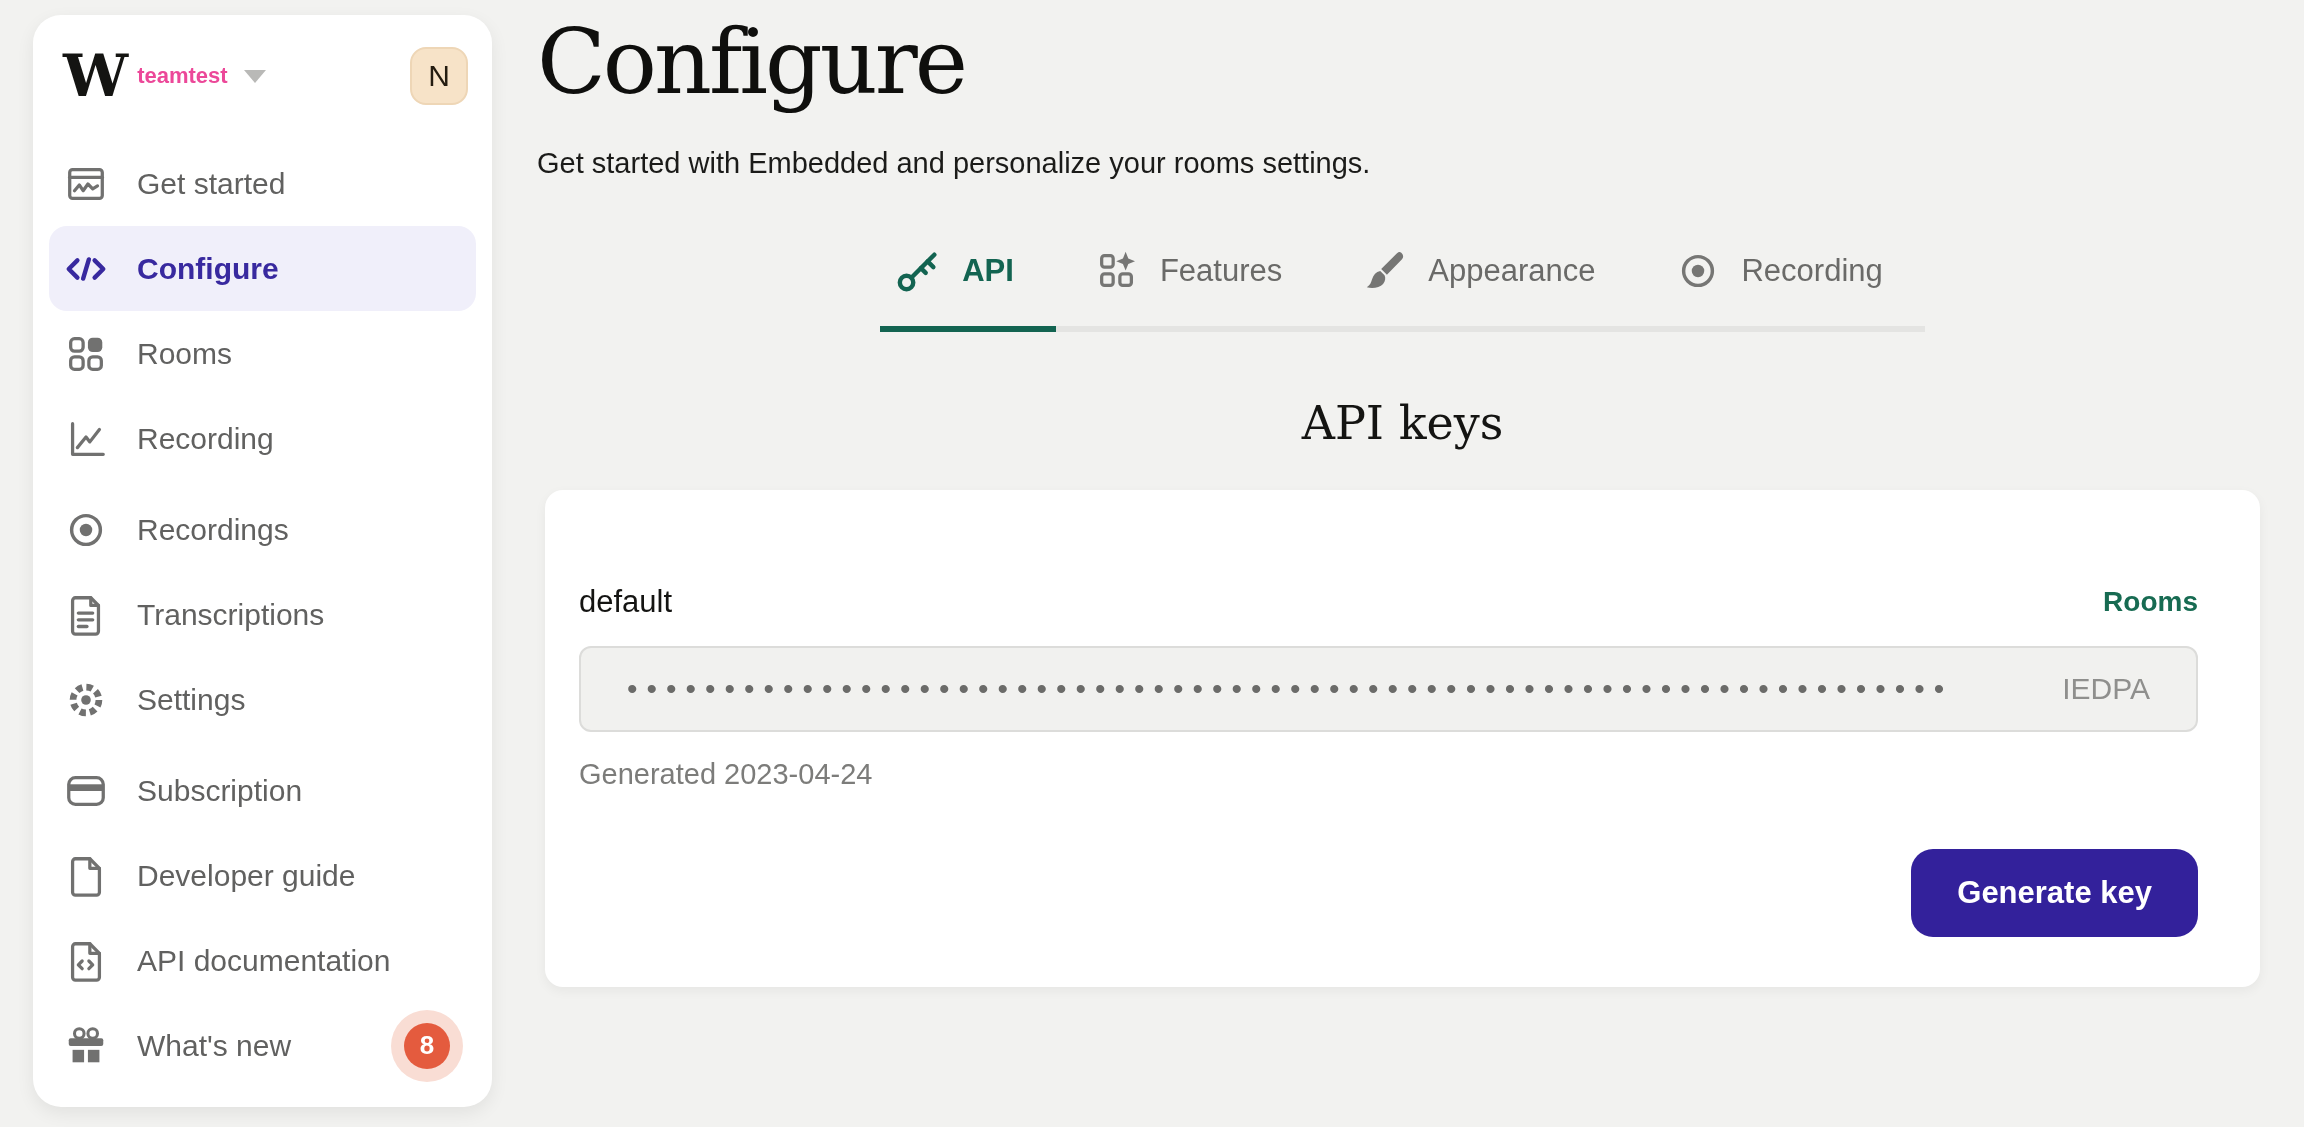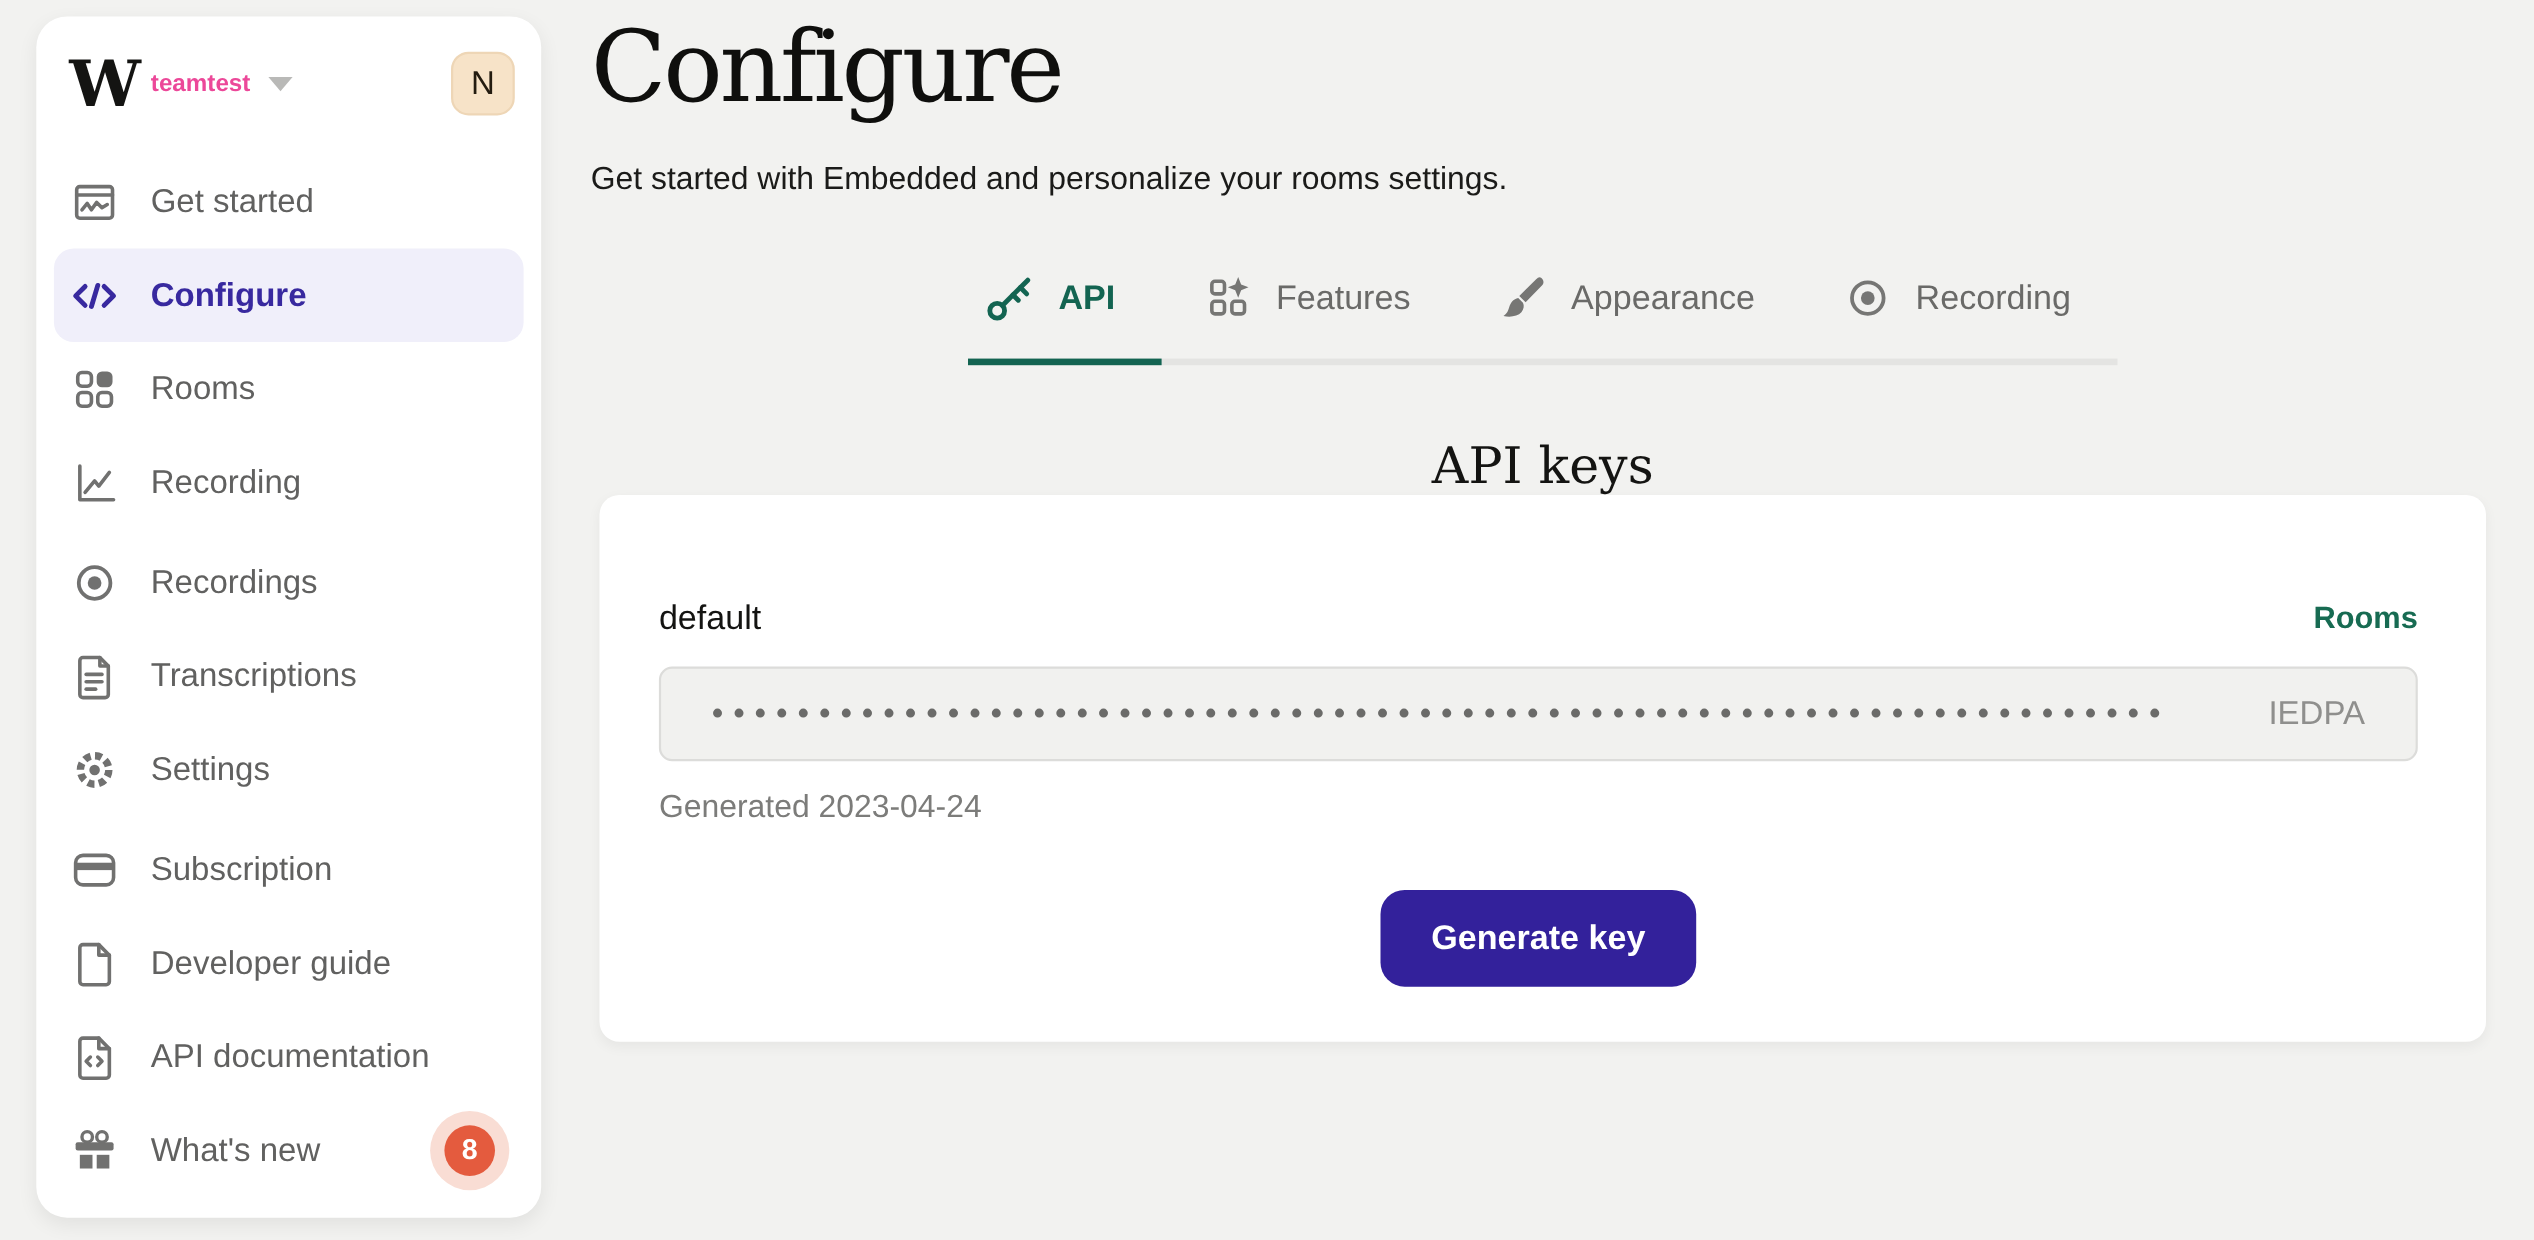--- a/index.html
+++ b/index.html
@@ -77,40 +77,40 @@
   .tab .tab-icon { width:46px; height:46px; display:flex; align-items:center; justify-content:center; color:#767674; }
   .tab.active { color:#136451; font-weight:700; border-bottom:6px solid #136451; margin-bottom:-6px; }
   .tab.active .tab-icon { color:#136451; }
 
   .section-heading {
     font-family:"DejaVu Serif", serif; font-weight:normal;
     font-size:46px; color:#141412; text-align:center; margin-top:64px;
   }
 
   .card {
-    height:497px;
+    margin-top:40px; height:497px;
     background:#ffffff; border-radius:18px;
     box-shadow:0 4px 12px rgba(0,0,0,.05);
-    padding:94px 62px 0 54px;
+    padding:94px 62px 0 34px;
   }
   .key-header { display:flex; justify-content:space-between; align-items:center; }
   .key-name { font-size:31px; color:#141412; }
   .edit-link { font-size:28px; color:#176b52; font-weight:600; cursor:pointer; }
   .key-field {
     margin-top:26px; height:86px;
     background:#f1f1ef; border:2px solid #dcdcda; border-radius:12px;
     display:flex; align-items:center; padding:0 46px;
   }
   .key-mask {
     font-size:30px; color:#6b6b69; letter-spacing:9px;
     white-space:nowrap; overflow:hidden; line-height:1;
   }
   .key-suffix { margin-left:auto; font-size:30px; color:#8f8f8d; }
   .generated { margin-top:26px; font-size:29px; color:#7c7c7a; }
-  .button-row { display:flex; justify-content:center; margin-top:58px; }
+  .button-row { display:flex; justify-content:flex-end; margin-top:58px; }
   .generate-btn {
     background:#33219b; color:#ffffff;
     font-family:"Liberation Sans", sans-serif;
     font-size:31px; font-weight:700;
     border:none; border-radius:22px;
     height:88px; padding:0 46px; cursor:pointer;
   }
 
   svg { display:block; }
 </style>

